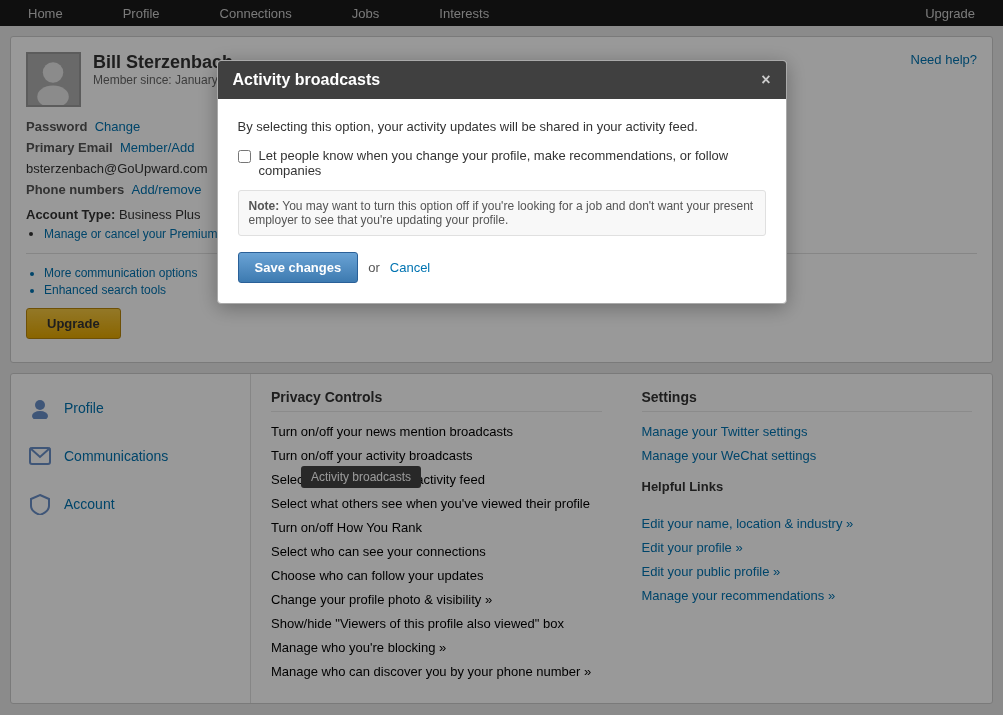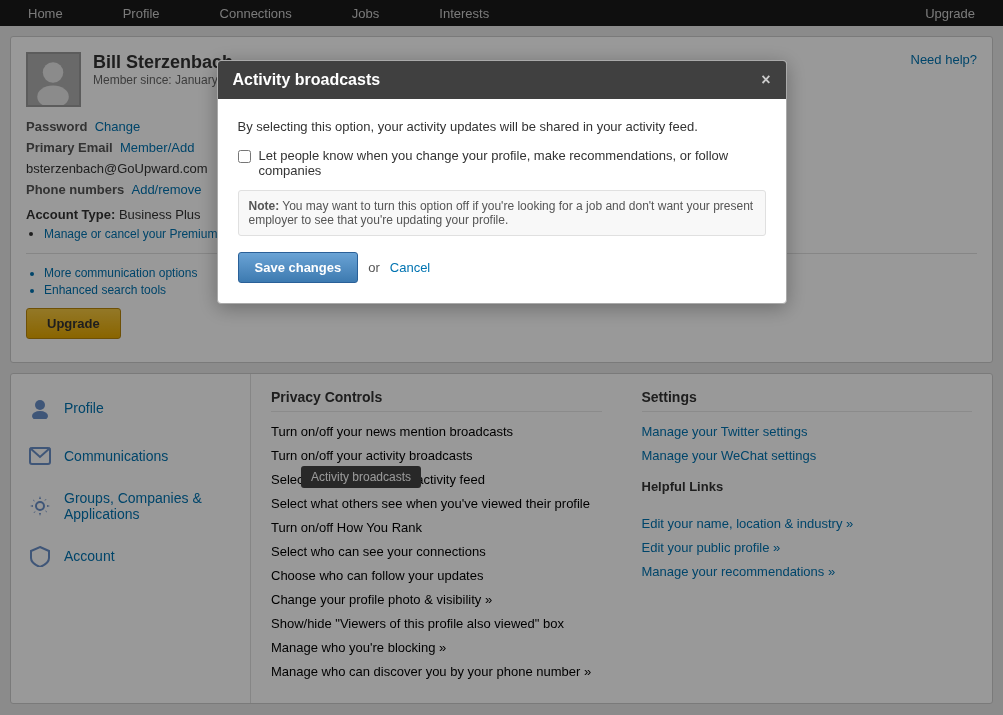--- a/index.html
+++ b/index.html
@@ -320,30 +320,20 @@
         <span class="sidebar-label">Profile</span>
       </div>
       <div class="sidebar-item">
         <div class="sidebar-icon">
           <svg width="22" height="18" viewBox="0 0 22 18">
             <rect x="1" y="1" width="20" height="16" rx="2" fill="none" stroke="#6a8fc8" stroke-width="2"></rect>
             <polyline points="1,1 11,10 21,1" fill="none" stroke="#6a8fc8" stroke-width="2"></polyline>
           </svg>
         </div>
         <span class="sidebar-label">Communications</span>
-      </div>
-      <div class="sidebar-item">
-        <div class="sidebar-icon">
-          <svg width="22" height="22" viewBox="0 0 22 22">
-            <circle cx="11" cy="11" r="4" fill="none" stroke="#6a8fc8" stroke-width="2"></circle>
-            <path d="M11 1 L12 4 L10 4 Z M11 21 L12 18 L10 18 Z M1 11 L4 12 L4 10 Z M21 11 L18 12 L18 10 Z" fill="#6a8fc8"></path>
-            <path d="M4.2 4.2 L6 6.5 L4.5 6 Z M17.8 17.8 L16 15.5 L17.5 16 Z M4.2 17.8 L6.5 16 L6 17.5 Z M17.8 4.2 L15.5 6 L16 4.5 Z" fill="#6a8fc8"></path>
-          </svg>
-        </div>
-        <span class="sidebar-label">Groups, Companies &amp; Applications</span>
       </div>
       <div class="sidebar-item">
         <div class="sidebar-icon">
           <svg width="22" height="22" viewBox="0 0 22 22">
             <path d="M11 2 L20 6 L20 13 C20 17 16 20 11 22 C6 20 2 17 2 13 L2 6 Z" fill="none" stroke="#6a8fc8" stroke-width="2"></path>
           </svg>
         </div>
         <span class="sidebar-label">Account</span>
       </div>
     </div>
@@ -369,20 +359,21 @@
           <a class="privacy-link">Manage who can discover you by your phone number »</a>
         </div>
 
         <div class="settings-col">
           <div class="section-title">Settings</div>
           <a class="settings-link">Manage your Twitter settings</a>
           <a class="settings-link">Manage your WeChat settings</a>
 
           <div class="helpful-links-title">Helpful Links</div>
           <a class="settings-link">Edit your name, location &amp; industry »</a>
+          <a class="settings-link">Edit your profile »</a>
           <a class="settings-link">Edit your public profile »</a>
           <a class="settings-link">Manage your recommendations »</a>
         </div>
       </div>
     </div>
   </div>
 
 </div>
 
 <div id="modal-overlay">

